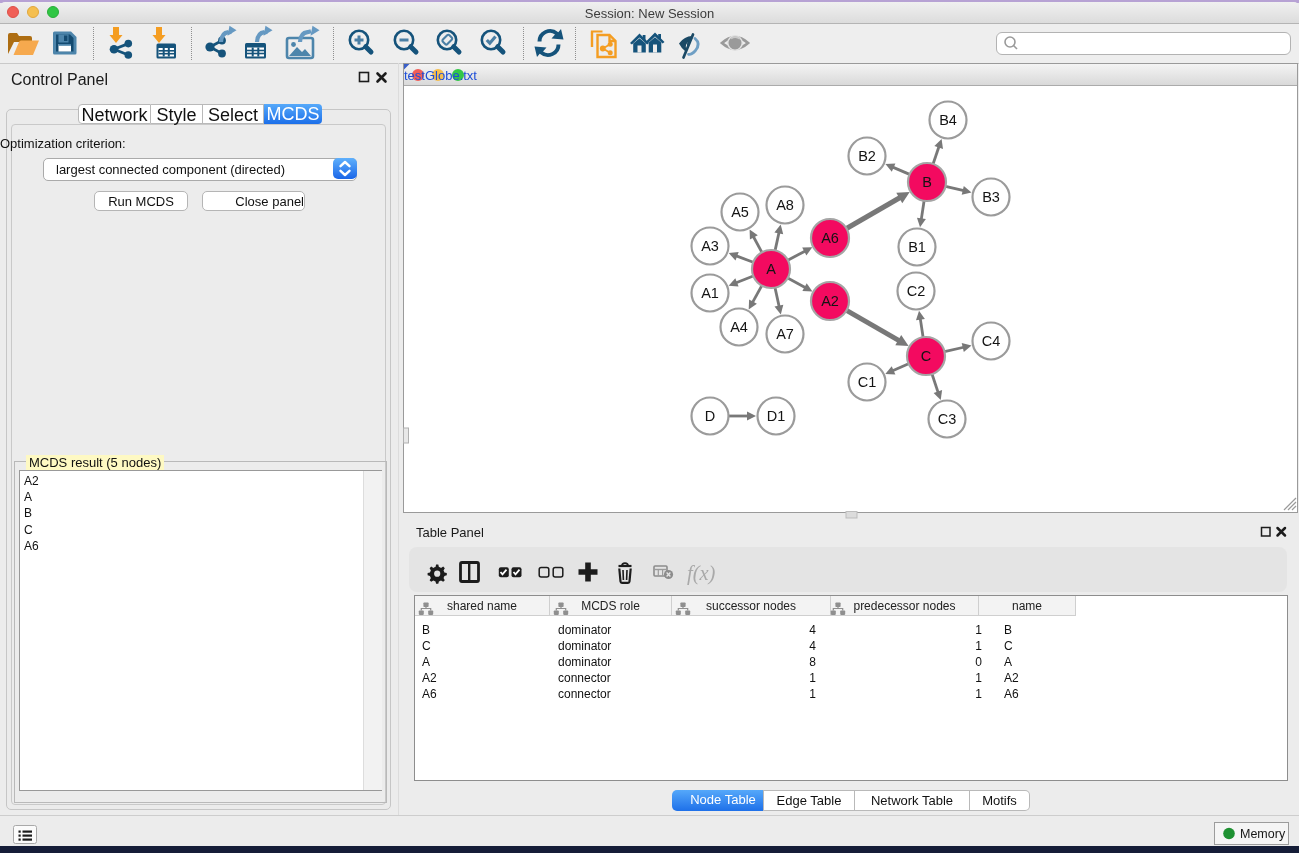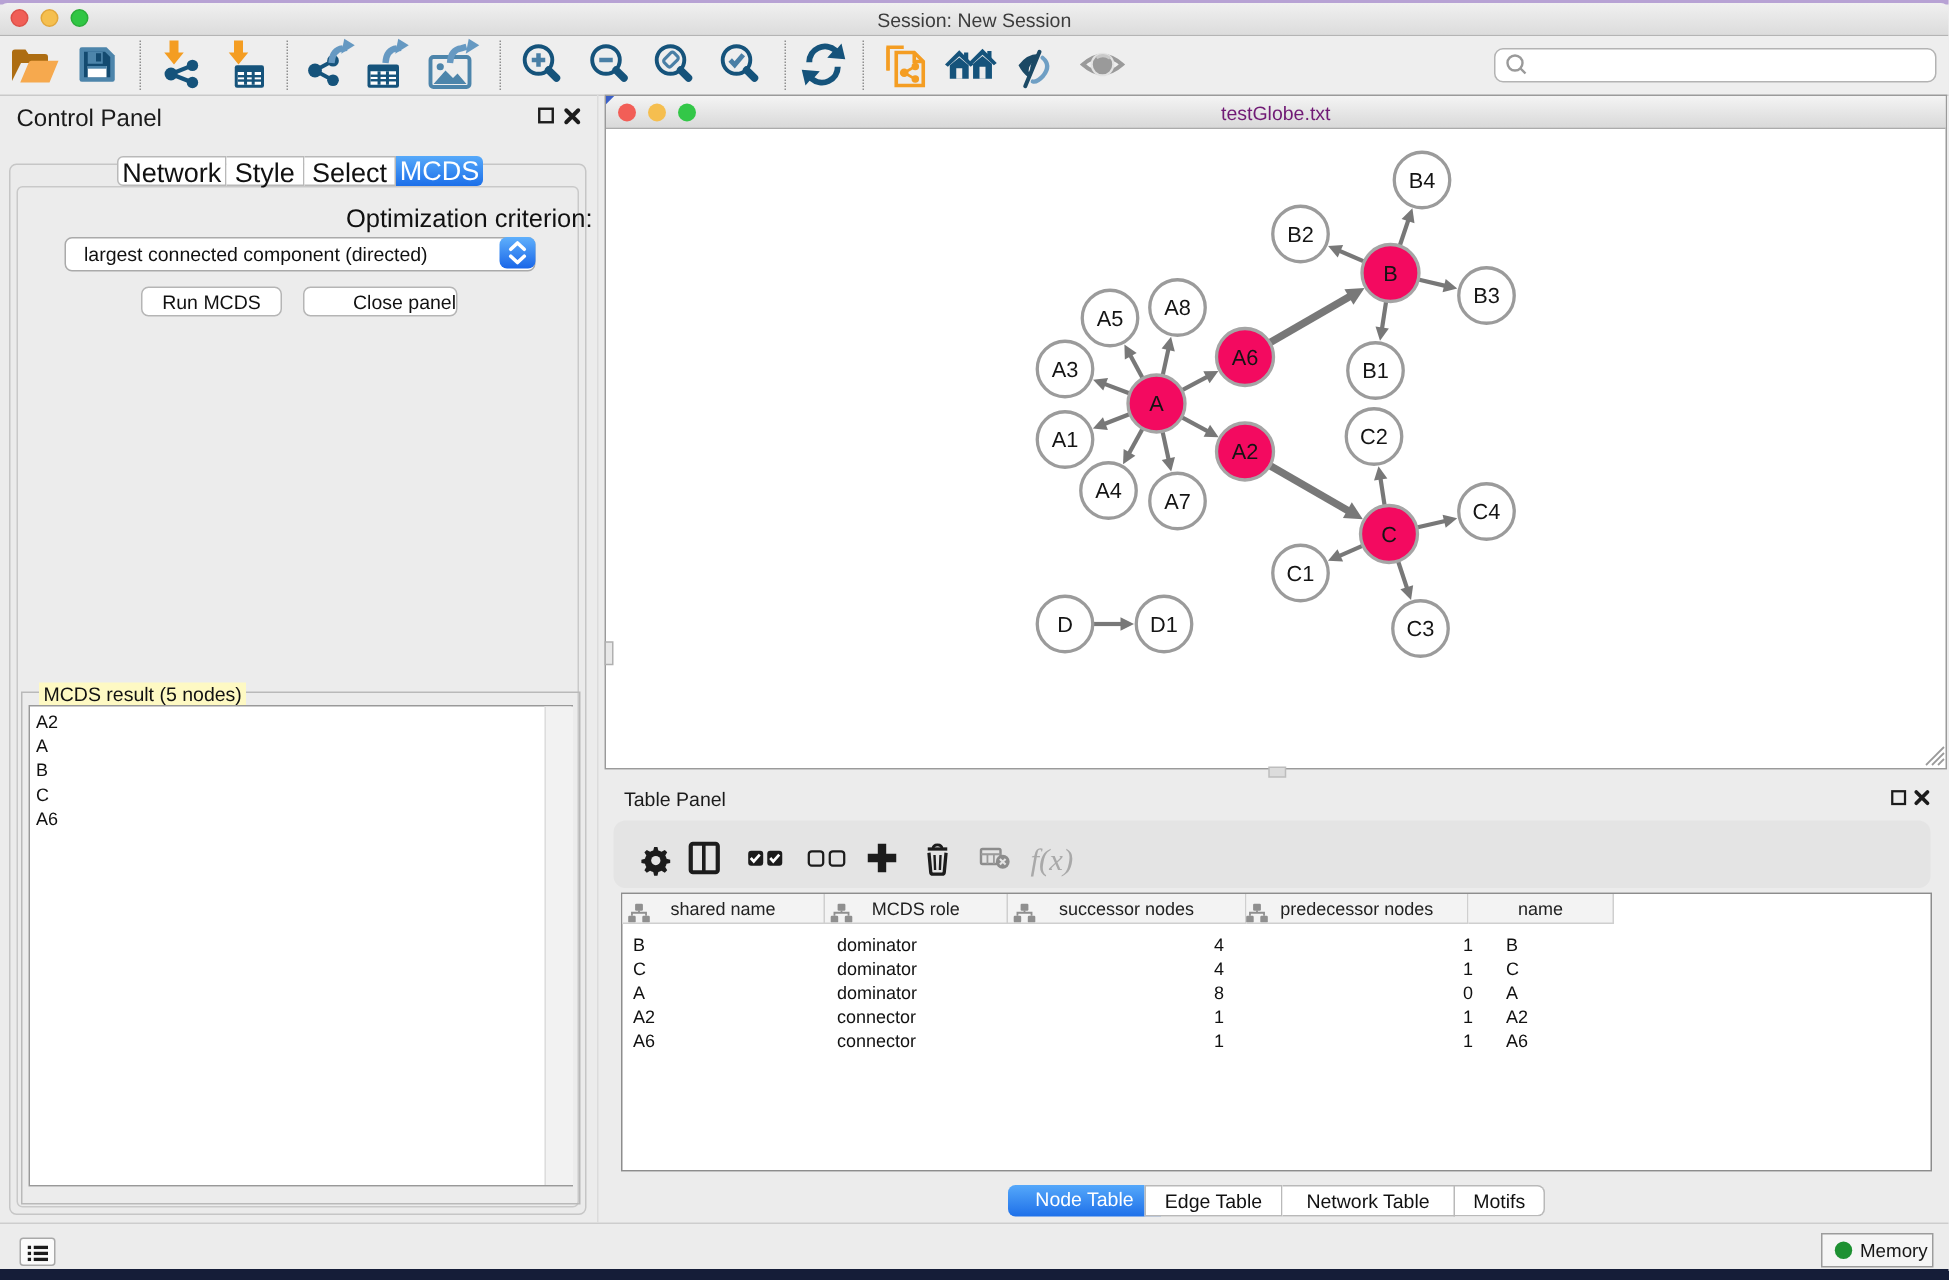--- a/index.html
+++ b/index.html
@@ -19,39 +19,39 @@
   #searchbox{left:996px;top:8px;width:293px;height:21px;background:#fff;
     border:1px solid #b3b3b3;border-radius:6px;}
   
   #cp-title{left:11px;top:71px;font-size:16px;color:#1a1a1a;}
   .tab{position:absolute;top:104px;height:20px;background:#fff;border:1px solid #b9b9b9;
     font-size:18px;color:#111;text-align:center;line-height:20px;box-sizing:border-box;}
   #outerpanel{left:6px;top:109px;width:383px;height:699px;background:#ebebeb;
     border:1px solid #c6c6c6;border-radius:5px;}
   #innerpanel{left:11px;top:124px;width:373px;height:679px;background:#ececec;
     border:1px solid #c9c9c9;border-radius:4px;}
-  #optlabel{left:0px;top:136px;width:395px;text-align:right;font-size:17px;color:#111;}
+  #optlabel{left:0px;top:136px;width:395px;text-align:left;font-size:13px;color:#111;}
   #dropdown{left:43px;top:158px;width:312px;height:21px;background:#fff;
     border:1px solid #aaa;border-radius:5px;font-size:13px;color:#111;line-height:21px;}
   #ddstep{right:-1px;top:-1px;width:24px;height:21px;border-radius:5px;
     background:linear-gradient(#5fb0fc,#1a66e8);position:absolute;}
   .btn{position:absolute;top:191px;height:20px;background:#fff;border:1px solid #b5b5b5;
     border-radius:5px;font-size:13px;color:#111;text-align:center;line-height:19px;box-sizing:border-box;}
   
   #mcdsbox{left:14px;top:461px;width:371px;height:340px;border:1px solid #b9b9b9;}
   #mcdslegend{left:26px;top:455px;background:#fef9c3;padding:0 3px;font-size:13px;color:#111;position:absolute;z-index:3}
   #mcdslist{left:19px;top:470px;width:363px;height:321px;background:#fff;border:1px solid #999;
     font-size:12px;color:#111;line-height:16.2px;padding:2px 0 0 4px;box-sizing:border-box;}
   #mcdsscroll{left:363px;top:471px;width:18px;height:319px;background:#f2f2f2;border-left:1px solid #ddd;}
   
   #netwin{left:403px;top:63px;width:895px;height:450px;background:#fff;
     border:1px solid #9a9a9a;box-sizing:border-box;}
   #nettitle{left:0;top:0;width:100%;height:21px;background:linear-gradient(#f4f4f4,#d9d9d9);
     border-bottom:1px solid #ababab;position:absolute;}
-  #nettitletext{left:0;top:4px;width:100%;text-align:center;font-size:13px;color:#701a75;position:absolute;}
+  #nettitletext{left:0;top:4px;width:100%;font-size:13px;color:#1d4ed8;position:absolute;}
   
   #tp-title{left:416px;top:525px;font-size:13px;color:#1a1a1a;}
   #tp-toolbar{left:409px;top:547px;width:878px;height:45px;background:#e4e4e4;border-radius:8px;}
   #tp-table{left:414px;top:595px;width:874px;height:186px;background:#fff;border:1px solid #8d8d8d;box-sizing:border-box;}
   .hcell{position:absolute;top:0;height:20px;background:#f3f3f3;border-right:1px solid #cfcfcf;
     border-bottom:1px solid #cfcfcf;box-sizing:border-box;font-size:12px;color:#222;text-align:center;line-height:20px;}
   .trow{position:absolute;font-size:12px;color:#111;height:16px;line-height:16px;}
   .btab{position:absolute;top:790px;height:21px;background:#fff;border:1px solid #b9b9b9;
     font-size:13px;color:#111;text-align:center;line-height:20px;box-sizing:border-box;}
   

